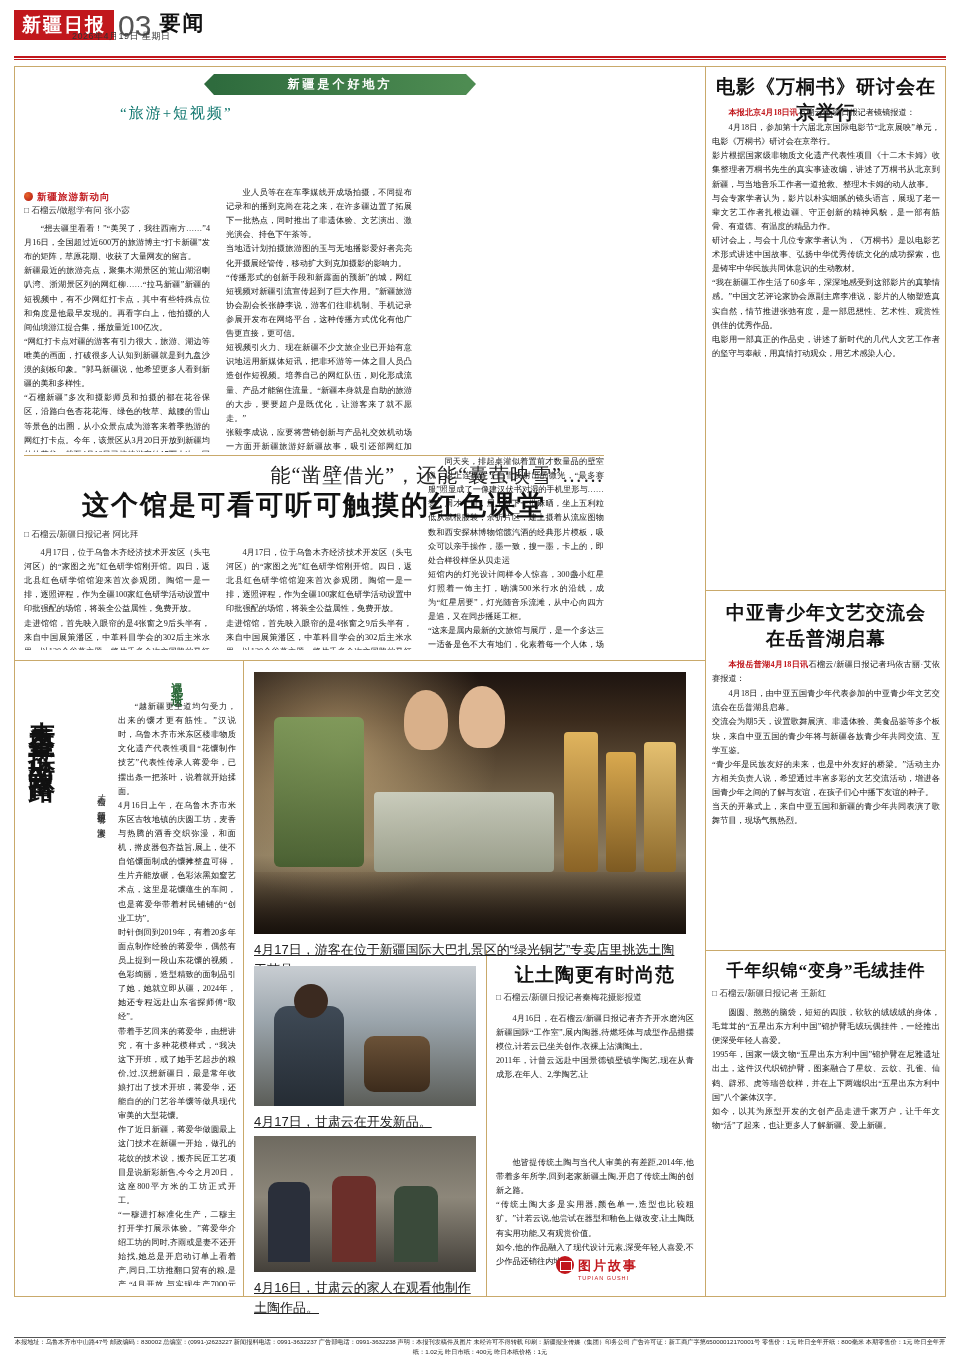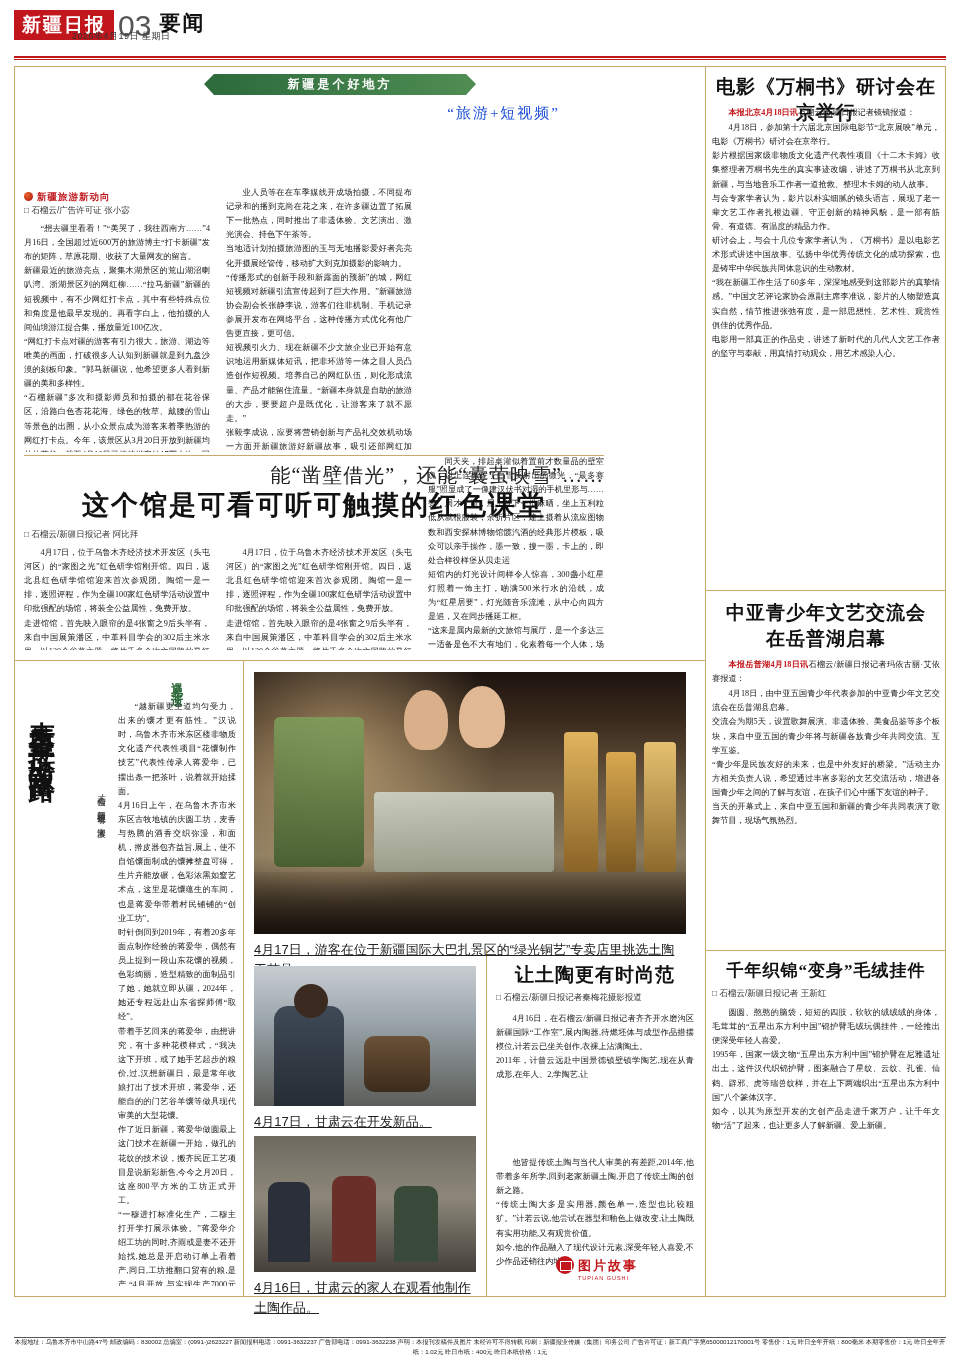--- a/index.html
+++ b/index.html
@@ -41,22 +41,22 @@
   .banner{
     position:absolute;left:214px;top:74px;width:252px;height:21px;
     background:linear-gradient(90deg,#2e6b3d,#4e8c52);
     color:#fff;font-size:12px;letter-spacing:3px;text-align:center;
     line-height:21px;font-family:"Liberation Sans",sans-serif;font-weight:bold;
   }
   .banner:before{content:"";position:absolute;left:-10px;top:0;border-top:10px solid transparent;border-bottom:11px solid transparent;border-right:10px solid #2e6b3d;}
   .banner:after{content:"";position:absolute;right:-10px;top:0;border-top:10px solid transparent;border-bottom:11px solid transparent;border-left:10px solid #4e8c52;}
 
   .kicker{
-    position:absolute;left:120px;top:104px;width:440px;text-align:right;
-    font-size:15px;letter-spacing:2px;color:#1d4ed8;
+    position:absolute;left:120px;top:104px;width:440px;text-align:left;
+    font-size:15px;letter-spacing:2px;color:#0f766e;
   }
   .headline1{
     position:absolute;left:70px;top:125px;width:540px;text-align:center;
     font-size:38px;font-weight:bold;letter-spacing:3px;color:#111;
     font-family:"Liberation Serif",serif;
   }
   .byline{font-size:8.5px;color:#333;font-family:"Liberation Sans",sans-serif;}
   .byline:before{content:"□ ";}
   .redtag{
     font-size:9.5px;color:#c1171c;font-weight:bold;letter-spacing:1px;
@@ -148,21 +148,21 @@
   <div class="col-sep" style="left:486px;top:950px;width:1px;height:346px;"></div>
   <div class="hair" style="left:24px;top:455px;width:580px;height:1px;background:#c9a96b;"></div>
 
   <div class="banner">新疆是个好地方</div>
 
   <div class="kicker">“旅游+短视频”</div>
 
   <div style="position:absolute;left:24px;top:186px;width:120px;">
     <span class="dot"></span><span class="redtag">新疆旅游新动向</span>
   </div>
-  <div class="byline" style="position:absolute;left:24px;top:205px;">石榴云/广告许可证 张小宓</div>
+  <div class="byline" style="position:absolute;left:24px;top:205px;">石榴云/做慰学有问 张小宓</div>
 
   <div class="body-text" style="position:absolute;left:24px;top:222px;width:186px;height:230px;overflow:hidden;white-space:pre-line;">“想去疆里看看！”“美哭了，我往西南方……”4月16日，全国超过近600万的旅游博主“打卡新疆”发布的矩阵，草原花期、收获了大量网友的留言。
 新疆最近的旅游亮点，聚集木湖景区的荒山湖沼喇叭湾、浙湖景区列的网红柳……“拉马新疆”新疆的短视频中，有不少网红打卡点，其中有些特殊点位和角度是他最早发现的。再看字白上，他拍摄的人间仙境游江提合集，播放量近100亿次。
 “网红打卡点对疆的游客有引力很大，旅游、湖边等唯美的画面，打破很多人认知到新疆就是到九盘沙漠的刻板印象。”郭马新疆说，他希望更多人看到新疆的美和多样性。
 “石榴新疆”多次和摄影师员和拍摄的都在花谷保区，沿路白色杏花花海、绿色的牧草、戴腰的雪山等景色的出圈，从小众景点成为游客来着季热游的网红打卡点。今年，该景区从3月20日开放到新疆均外的花谷，截至4月16日已接待游客约17万人次，同比增长25%。
 通过旅行博主短视频帝导，玫迎网游乐合作推广增加热度，游客可以分享形成沉浸消度，这是新疆许多旅游景区的新热度的营传方式之一。新疆县文化旅有广播电视和旅游局设局斗参照说：“今年，新疆从以3月中上旬旺开始到到开导，日复从达入对游，发布体年杏花谷素材，旨次推出50万元以上的帐联网做入电宣区门票的优惠，为网络达人形成越核以了便利。”
 花期的界，如同避免网红打卡地热度”就是一批了一座”了和超短视频区等联进熊让同“原先意外。今年新疆县在生花季内推出选走大客寨，寨马大会，非遇体验等15场主题活动，并宣落游资中，提升游客的体验感，延长游客停留时间，增加复游率。
 季节限定、视觉性强、易出片等，让同化有题的高差在花美会短视频什优化规划外在优光”的传播破体，成为新疆春季旅游的另一热门打卡地。
 “春花有力有客、攒量、上海加作零组的高出片，在疆跨的现场的成是基感，就像“世界摄像”。综合人们越圈拍自然的旅游需求，就能增加效益，深受游客喜爱”，阿克陶县文化体育广播电视和旅游度宣部作记，哈尔托那市一批热销说。
 今年，当地文旅部门组织疆内外网络达人、旅行社从</div>

